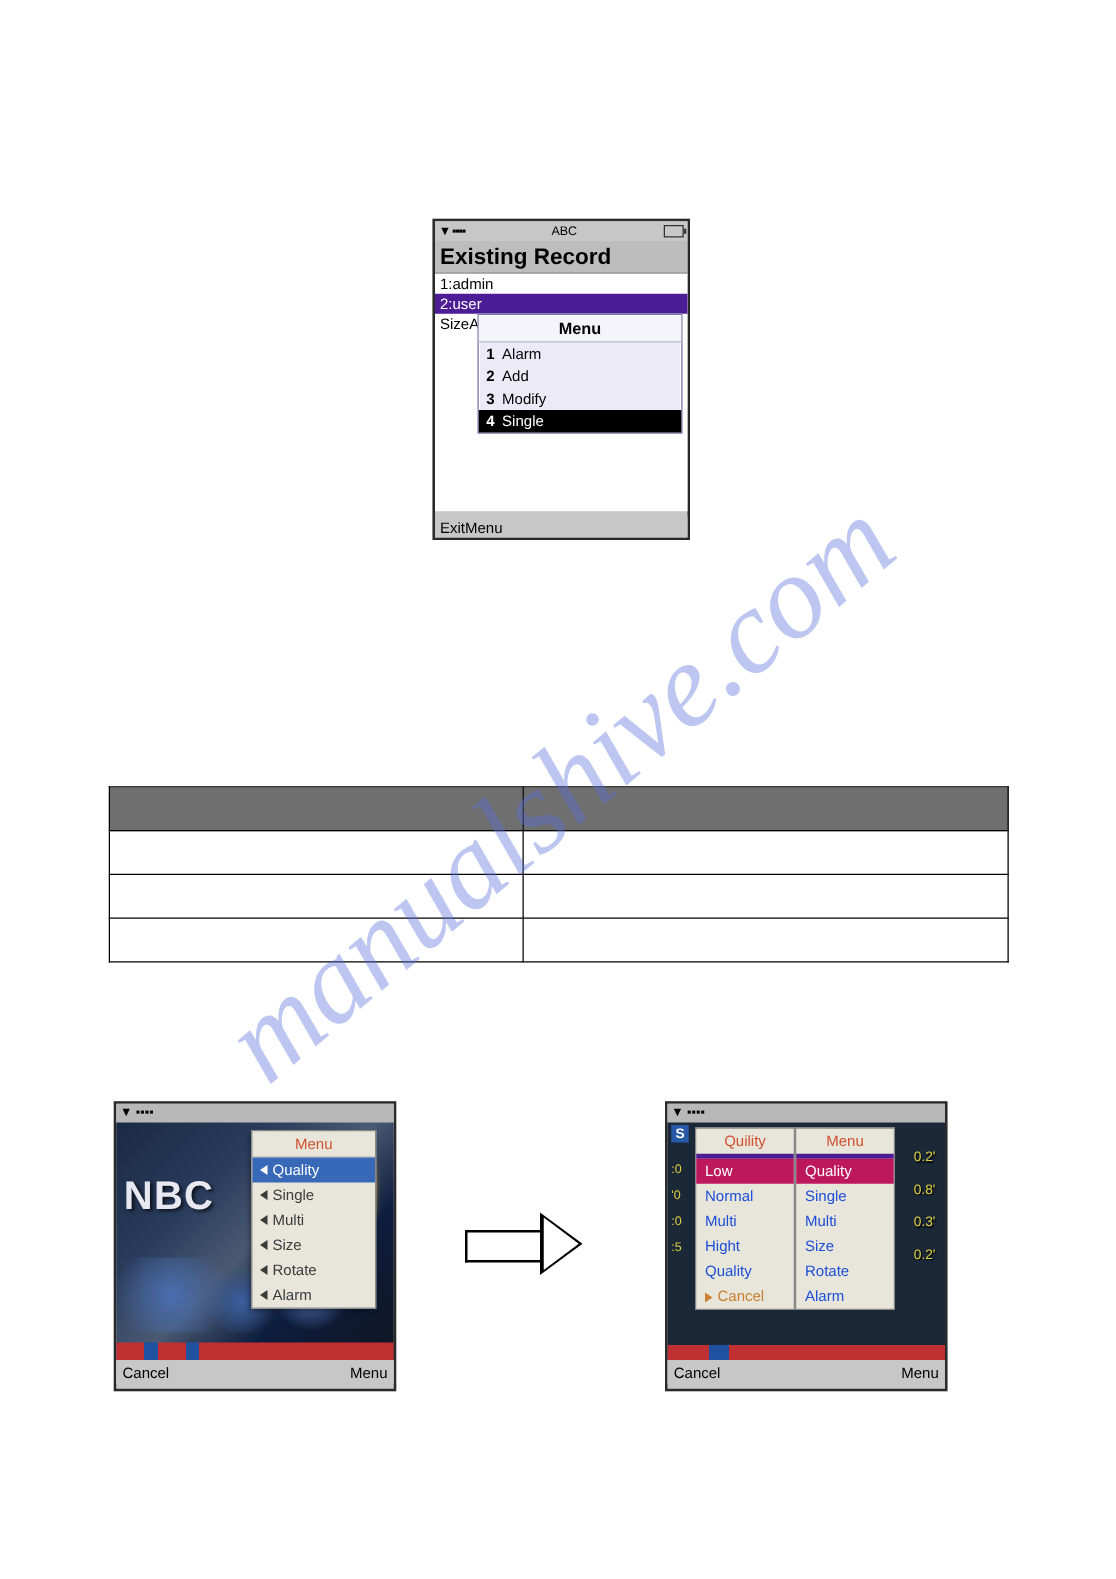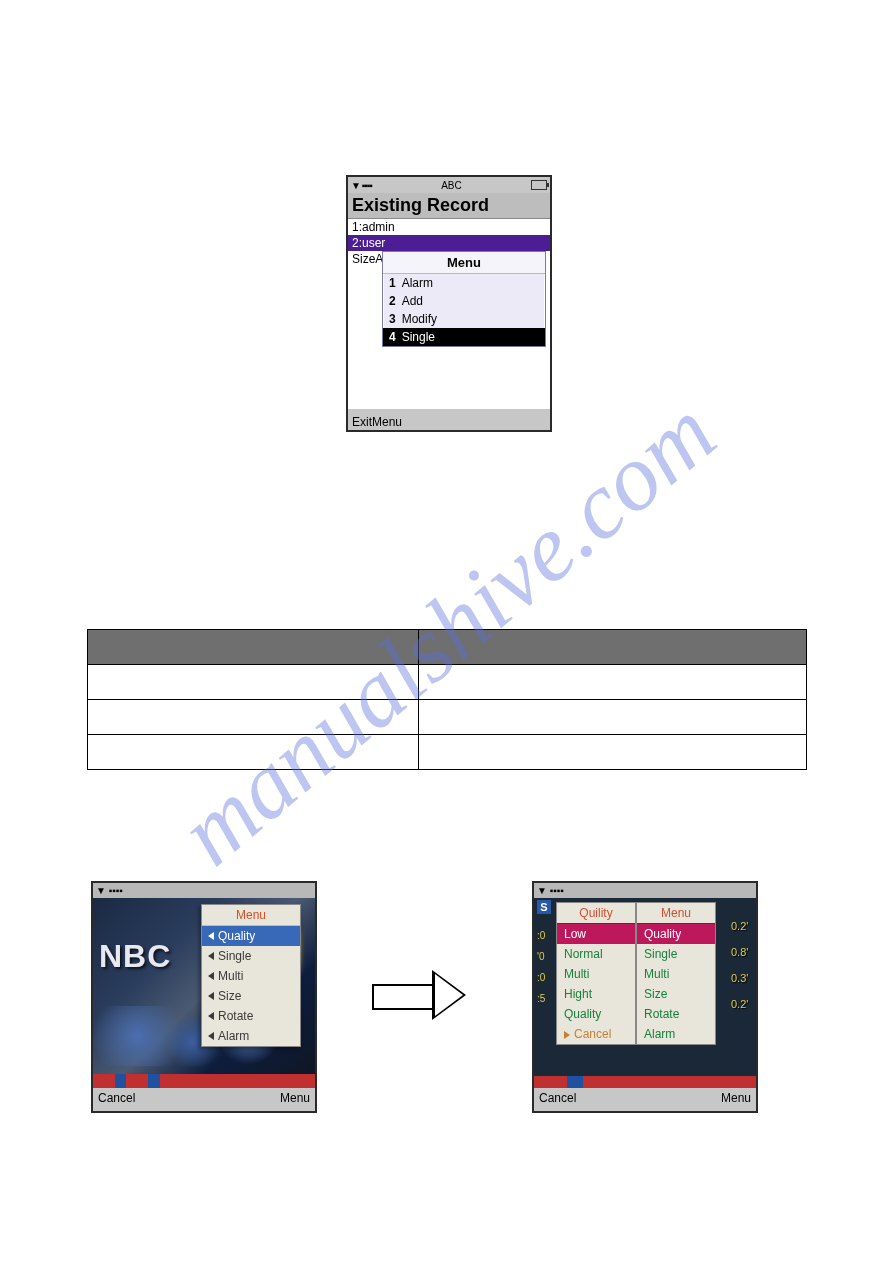--- a/index.html
+++ b/index.html
@@ -54,22 +54,22 @@
 
 .p3{position:absolute;left:532px;top:881px;width:222px;height:228px;border:2px solid #2a2a2a;background:#c7c7c7}
 .p3-video{height:190px;position:relative;background:#1a2838;overflow:hidden}
 .p3-s{position:absolute;left:3px;top:2px;width:14px;height:14px;background:#2858a8;color:#fff;font-size:11px;font-weight:bold;text-align:center;line-height:14px}
 .p3-side{position:absolute;right:3px;top:22px;width:22px;display:flex;flex-direction:column;gap:14px}
 .p3-side span{color:#e0d040;font-size:11px;font-weight:normal;text-shadow:1px 1px 1px #000}
 .p3-leftnum{position:absolute;left:3px;top:32px;display:flex;flex-direction:column;gap:10px}
 .p3-leftnum span{color:#e0d040;font-size:10px}
 .p3-menus{position:absolute;left:22px;top:4px;display:flex}
 .p3-col{width:78px;background:#e8e6da;border:1px solid #888}
-.p3-col-title{color:#d05030;text-align:center;font-size:12px;padding:3px;border-bottom:1px solid #4c1d95}
-.p3-col-item{font-size:12px;padding:3px 7px;color:#15803d}
+.p3-col-title{color:#d05030;text-align:center;font-size:12px;padding:3px;border-bottom:4px solid #4c1d95}
+.p3-col-item{font-size:12px;padding:3px 7px;color:#1d4ed8}
 .p3-col-item.sel{background:#be185d;color:#fff}
 .p3-col-item.cancel{color:#c88030}
 .p3-col-item.cancel::before{content:"";display:inline-block;width:0;height:0;border-top:4px solid transparent;border-bottom:4px solid transparent;border-left:6px solid #c88030;margin-right:4px;vertical-align:middle}
 .p3-ticker{position:absolute;left:0;right:0;bottom:0;height:12px;background:linear-gradient(90deg,#c03030 0%,#c03030 15%,#2050a0 15%,#2050a0 22%,#c03030 22%);font-size:8px;color:#ffe040;overflow:hidden;line-height:12px;padding-left:4px}
 </style>
 </head>
 <body>
 
 <div class="page">
   <div class="watermark">manualshive.com</div>

